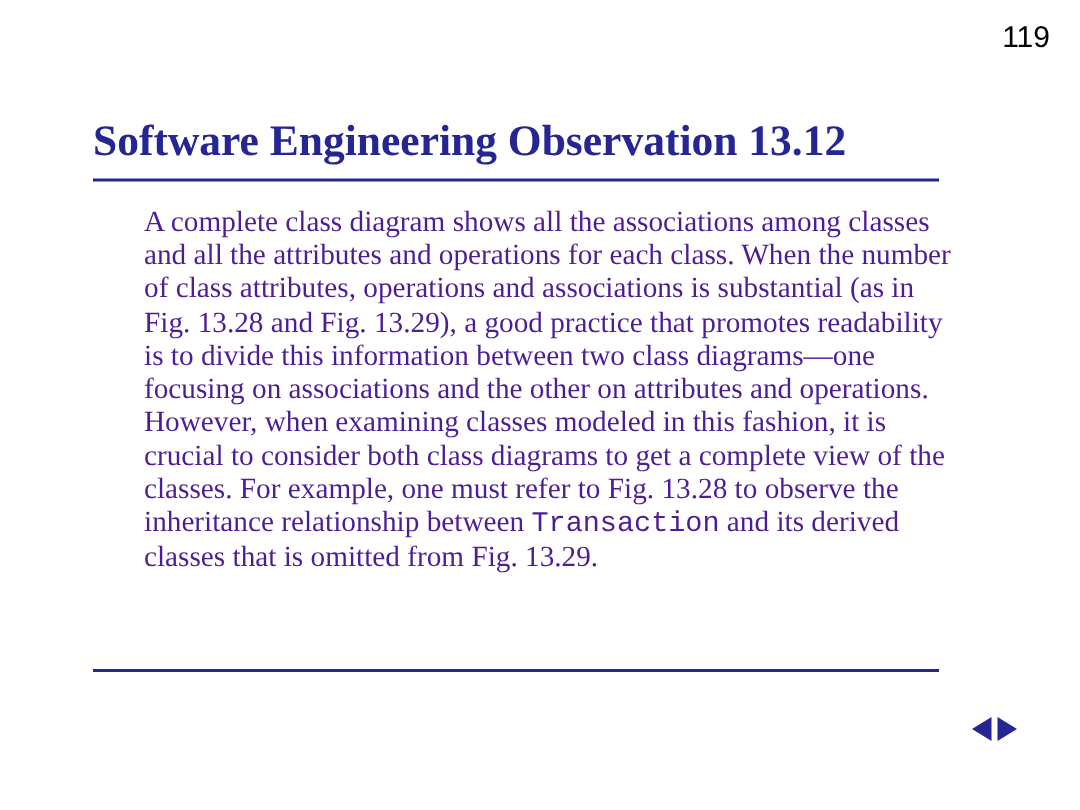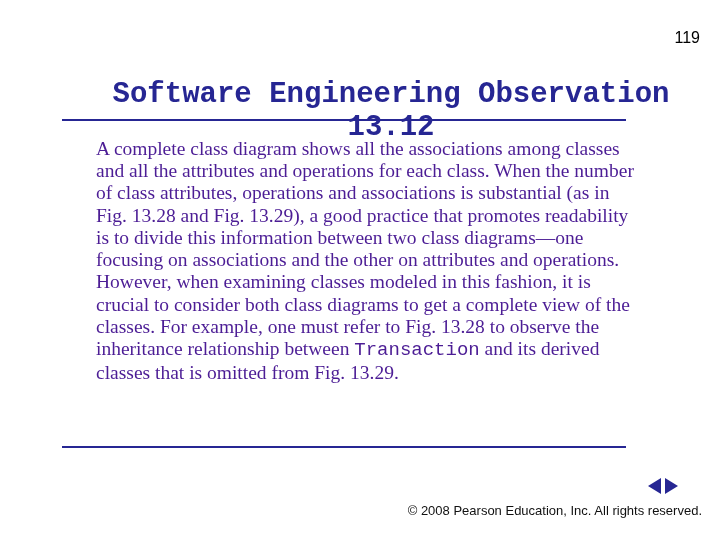--- a/index.html
+++ b/index.html
@@ -14,30 +14,30 @@
     position: relative;
   }
   .slide {
     width: 720px;
     height: 540px;
     position: relative;
     box-sizing: border-box;
   }
   .page-number {
     position: absolute;
-    top: 29px;
+    top: 14px;
     right: 20px;
     font-family: Arial, Helvetica, sans-serif;
-    font-size: 16px;
+    font-size: 20px;
   }
   .title {
     position: absolute;
     top: 78px;
     left: 62px;
-    font-family: Liberation Mono, monospace;
+    font-family: Liberation Serif, serif;
     font-size: 29px;
     font-weight: bold;
     color: #262693;
     text-align: center;
   }
   .rule-top, .rule-bottom {
     position: absolute;
     left: 62px;
     width: 564px;
     height: 2px;
@@ -97,17 +97,14 @@
     <span>A complete class diagram shows all the associations among classes and all the attributes and operations for each class. When the number of class attributes, operations and associations is substantial (as in Fig. 13.28 and Fig. 13.29), a good practice that promotes readability is to divide this information between two class diagrams—one focusing on associations and the other on attributes and operations. However, when examining classes modeled in this fashion, it is crucial to consider both class diagrams to get a complete view of the classes. For example, one must refer to Fig. 13.28 to observe the inheritance relationship between </span><span class="mono">Transaction</span><span> and its derived classes that is omitted from Fig. 13.29.</span>
   </div>
 
   <div class="rule-bottom"></div>
 
   <div class="nav">
     <div class="tri tri-left" title="previous"></div>
     <div class="tri tri-right" title="next"></div>
   </div>
 
-  <div class="footer">
-    <span>©</span><span> 2008 Pearson Education, Inc.  All rights reserved.</span>
-  </div>
 
 </div>
 
 </body></html>

